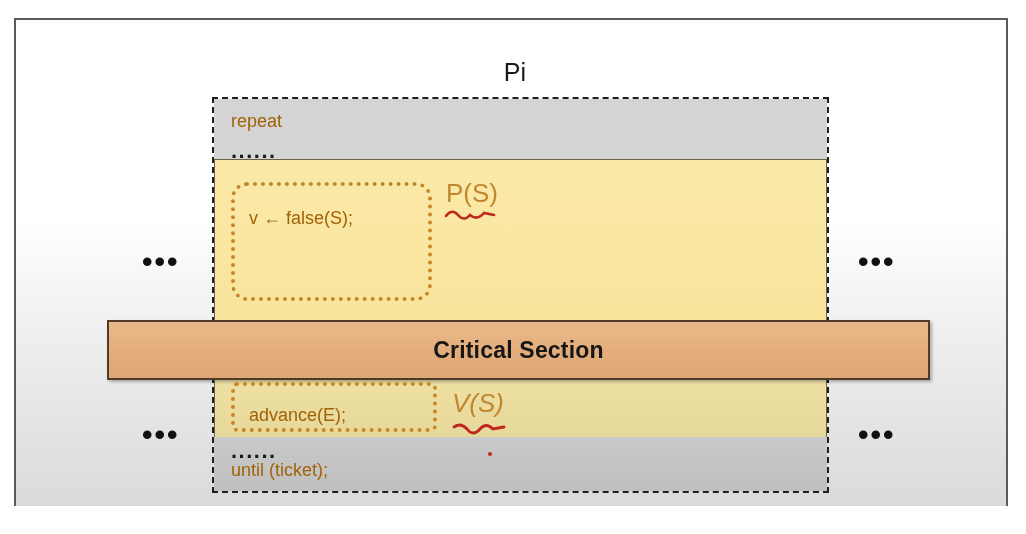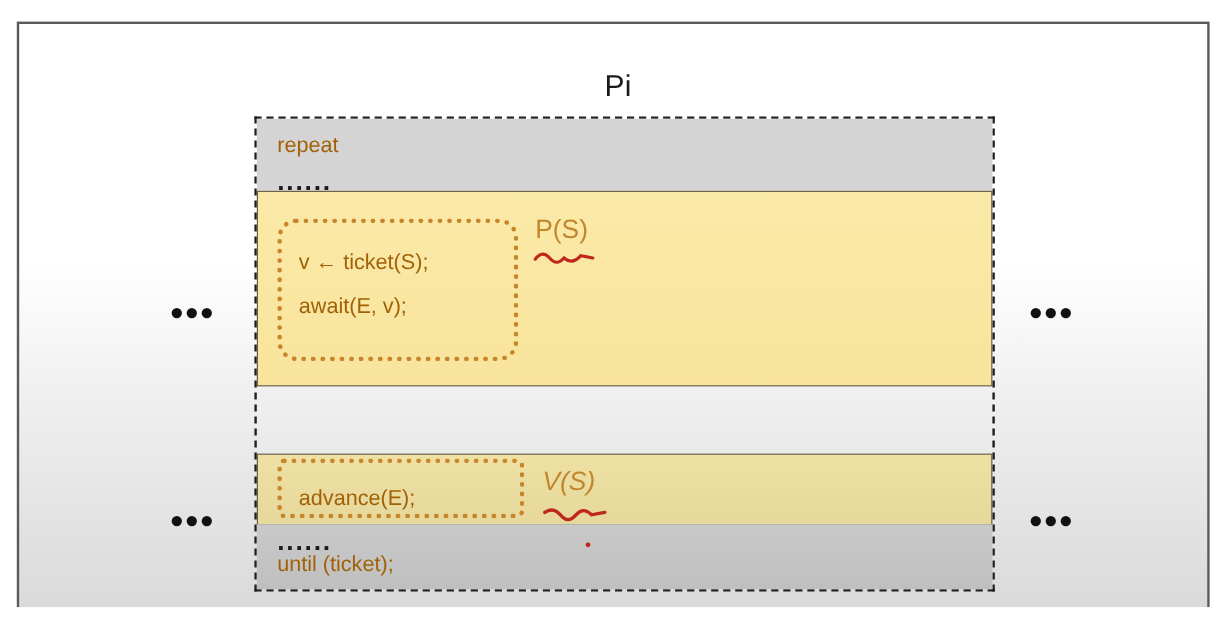--- a/index.html
+++ b/index.html
@@ -161,21 +161,21 @@
     border-radius: 6px;
   }
 
   #line-ticket { left: 249px; top: 209px; }
   #line-await  { left: 249px; top: 246px; }
   #line-advance{ left: 249px; top: 395px; margin-top: 11px; }
 
   
   .annotation {
     position: absolute;
-    font-size: 22px;
+    font-size: 26px;
     color: #c0872f;
     line-height: 1;
     white-space: pre;
   }
   #annot-ps { left: 446px; top: 180px; }
   #annot-vs { left: 452px; top: 390px; font-style: italic; }
 
   
   .squiggle { position: absolute; }
   #squiggle-ps { left: 444px; top: 207px; }
@@ -223,30 +223,32 @@
   <div id="yellow-bottom"></div>
 
   <div id="until-band"></div>
 
   <div class="code-text" id="repeat-text">repeat</div>
 
   <div class="ellipsis-dots" id="dots-after-repeat">......</div>
 
   <div class="dotted-box" id="dotted-box-p"></div>
 
-  <div class="code-text" id="line-ticket">v ← ticket(S);</div>
-
-  <div class="code-text" id="line-await">await(E, v);</div>
+  <div class="code-text" id="line-ticket">v ← false(S);</div>
+
 
   <div class="annotation" id="annot-ps">P(S)</div>
 
   <svg class="squiggle" id="squiggle-ps" width="54" height="16">
     <path d="M2,9 Q8,1 14,8 T26,8 Q33,14 40,6 L50,8" fill="none" stroke="#c0271c" stroke-width="2.6" stroke-linecap="round"></path>
   </svg>
 
+  <div id="critical-section">
+    <span id="critical-section-label">Critical Section</span>
+  </div>
 
   <div class="dotted-box" id="dotted-box-v"></div>
 
   <div class="code-text" id="line-advance">advance(E);</div>
 
   <div class="annotation" id="annot-vs">V(S)</div>
 
   <svg class="squiggle" id="squiggle-vs" width="58" height="18">
     <path d="M2,7 Q9,2 15,9 Q21,17 28,9 Q34,2 41,9 L52,7" fill="none" stroke="#c0271c" stroke-width="2.8" stroke-linecap="round"></path>
   </svg>

